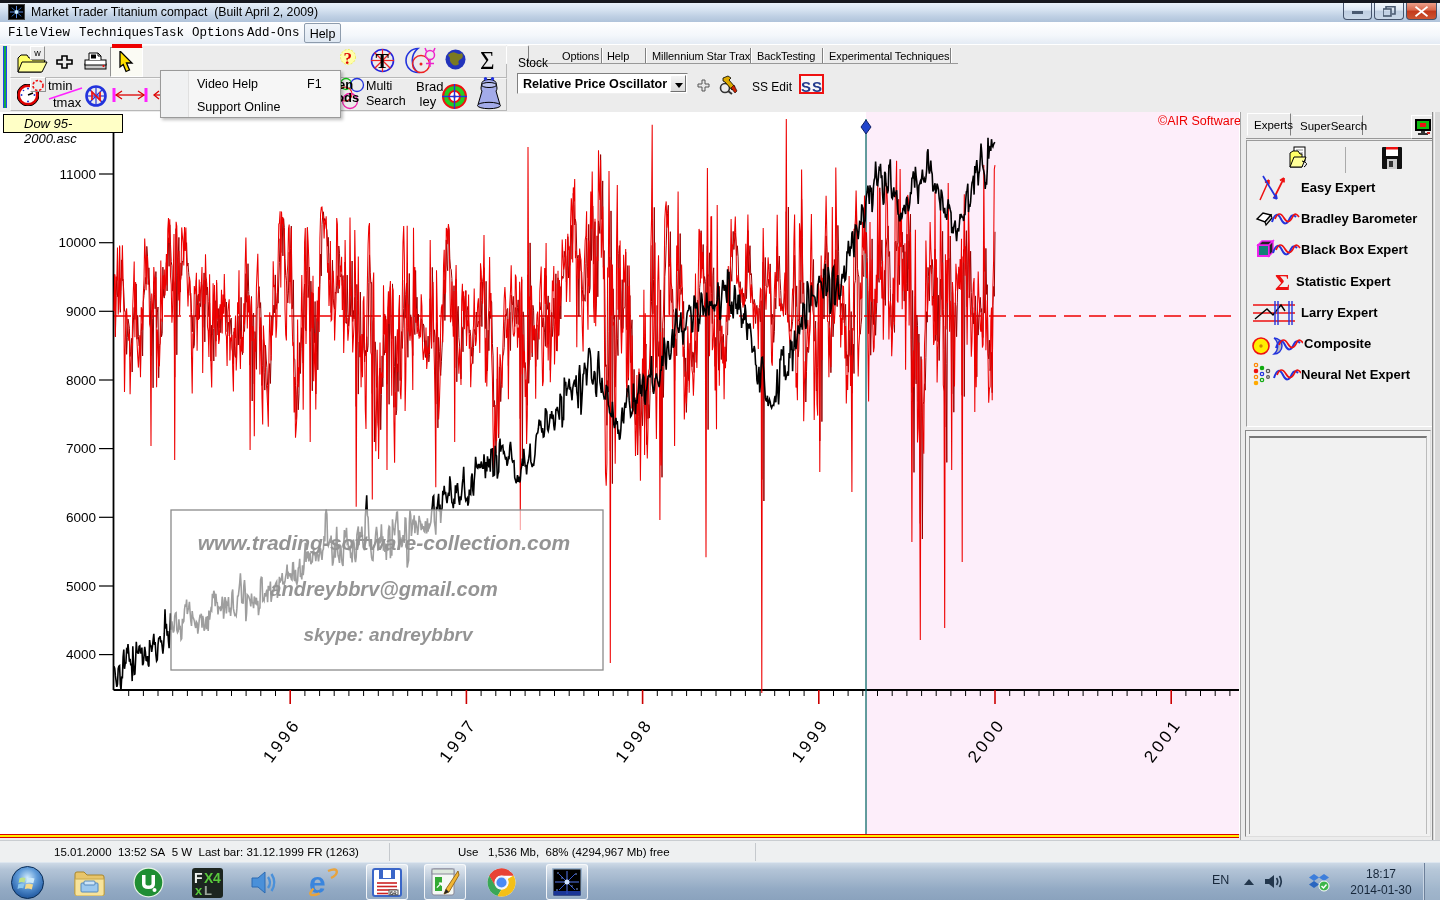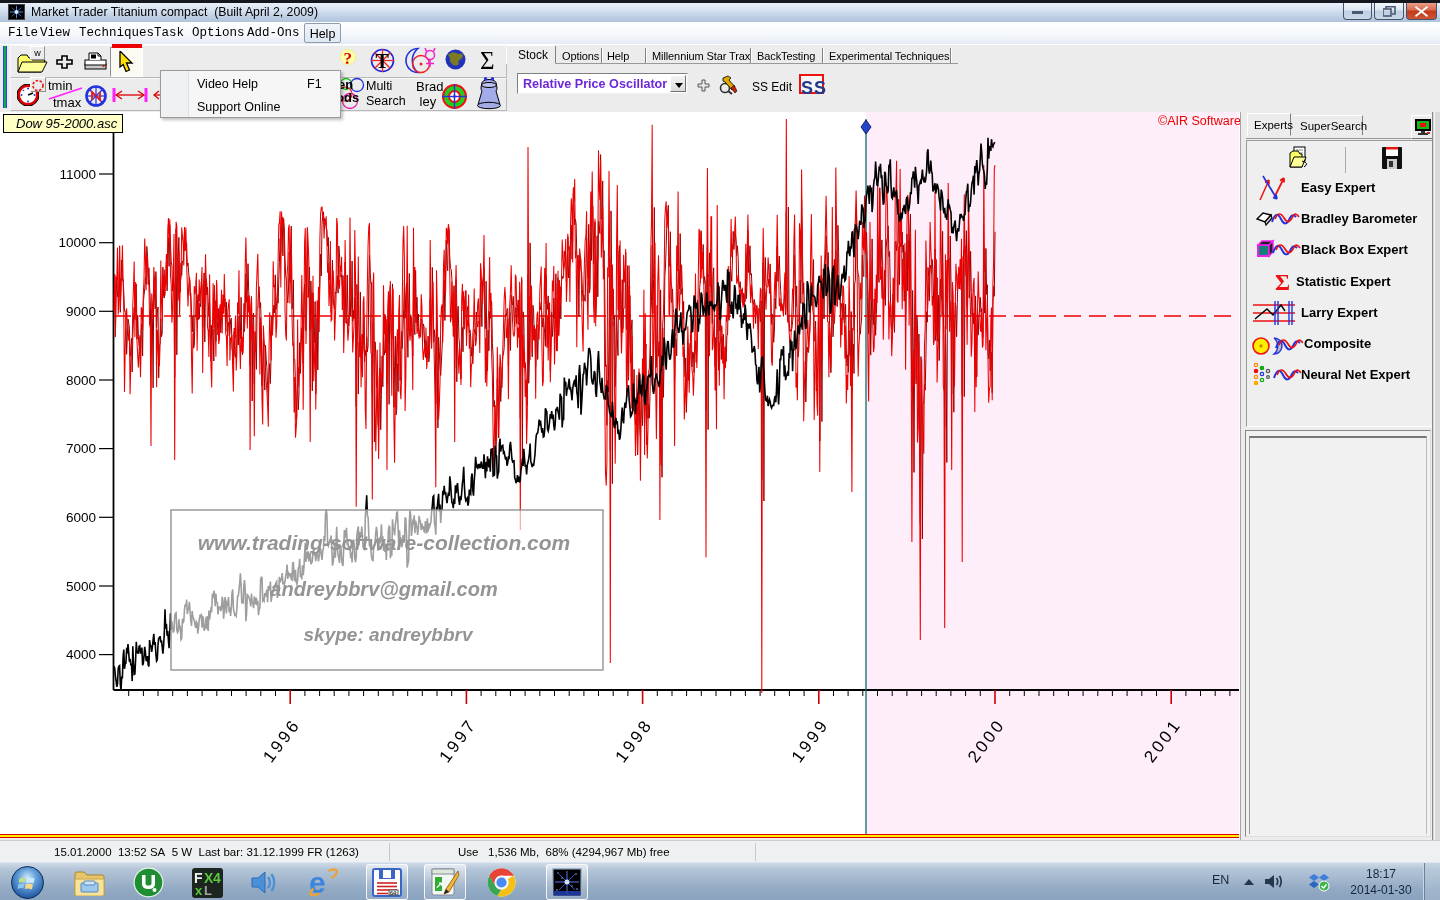--- a/index.html
+++ b/index.html
@@ -35,39 +35,39 @@
   border:1px solid; border-color:#f8f8f8 #b8b8b8 #b8b8b8 #f8f8f8; background:#ececec; }
 #grip { left:3px; top:46px; width:4px; height:62px; background:linear-gradient(90deg,#2244ee 0 1px,#11aa44 1px 3px,#2244ee 3px 4px); }
 .ticon { position:absolute; }
 .tbtn { position:absolute; border:1px solid; border-color:#ffffff #909090 #909090 #ffffff; background:#ececec; }
 #cursorbtn { left:110px; top:47px; width:33px; height:30px; background:#fbfbf4; border:1px solid; border-color:#909090 #ffffff #ffffff #909090; }
 #redbar { left:112px; top:44px; width:30px; height:4px; background:#ee0000; }
 .tlabel { position:absolute; font-size:12px; color:#000; line-height:11px; }
 .tab { position:absolute; top:50px; height:14px; font-size:11px; letter-spacing:-0.1px; color:#000; white-space:nowrap; }
 .tabsep { position:absolute; top:48px; height:16px; width:1px; background:#808080; box-shadow:1px 0 0 #fff; }
 #tabline { left:506px; top:63px; width:452px; height:1px; background:#999; }
-#stocktab { left:506px; top:45px; width:50px; height:19px; background:#ececec;
+#stocktab { left:506px; top:45px; width:23px; height:19px; background:#ececec;
   border:1px solid; border-color:#ffffff #808080 #ececec #ffffff; border-radius:2px 2px 0 0;
-  font-size:12px; padding:2px 0 0 11px; z-index:3; }
+  font-size:12px; padding:10px 0 0 11px; z-index:3; }
 
 #combo { left:517px; top:73px; width:171px; height:21px; background:#fff; border:1px solid; border-color:#808080 #f0f0f0 #f0f0f0 #808080; }
-#combo .ct { position:absolute; left:5px; top:3px; font-size:12.6px; font-weight:bold; color:#6d28d9; white-space:nowrap; }
+#combo .ct { position:absolute; left:5px; top:3px; font-size:12.6px; font-weight:bold; color:#000000; white-space:nowrap; }
 #combo .cb { position:absolute; right:1px; top:1px; width:16px; height:17px; background:linear-gradient(180deg,#f4f4f4,#dcdcdc);
   border:1px solid; border-color:#ffffff #707070 #707070 #ffffff; }
 #combo .cb:after { content:""; position:absolute; left:4px; top:7px; border:4px solid transparent; border-top:5px solid #000; }
 #ssbox { left:799px; top:74px; width:25px; height:20px; border:2px solid #ee1111; background:#f6f6f6;
-  font-size:18px; font-weight:bold; color:#223a8c; text-align:center; padding-top:2px; letter-spacing:1px; }
+  font-size:15px; font-weight:bold; color:#223a8c; text-align:center; padding-top:2px; letter-spacing:1px; }
 #ssedit { left:752px; top:80px; font-size:12px; color:#000; }
 #plusicon2 { left:697px; top:79px; }
 #hammer { left:719px; top:75px; }
 
 #chart { left:0; top:112px; width:1240px; height:722px; background:#fff; }
 #chartsvg { position:absolute; left:0; top:0; }
 #dowlabel { left:3px; top:114px; width:120px; height:19px; background:#ffffc6; border:1px solid #000;
-  font-style:italic; font-size:13px; padding:1px 0 0 12px; z-index:5; }
+  font-style:italic; font-size:13px; padding:1px 0 0 20px; z-index:5; }
 #redline1 { left:0; top:834px; width:1239px; height:4px; background:linear-gradient(180deg,#dd0000 0 1px,#ffee00 1px 3px,#dd0000 3px 4px); }
 
 #rpanel { left:1240px; top:112px; width:200px; height:728px; background:#ececec; border-left:1px solid #a5a5a5; }
 #rtab1 { position:absolute; left:6px; top:1px; width:44px; height:23px; background:#ececec;
   border:1px solid; border-color:#fff #808080 #ececec #fff; font-size:11.5px; padding:5px 0 0 6px; z-index:2; }
 #rtab2 { position:absolute; left:52px; top:3px; width:70px; height:20px; border-right:1px solid #808080; border-top:1px solid #fff;
   font-size:11.5px; padding:4px 0 0 7px; }
 #rtabline { position:absolute; left:5px; top:26px; width:187px; height:1px; background:#fff; border-top:1px solid #999; }
 #rframe { position:absolute; left:191px; top:0; width:9px; height:728px; background:#d9d9d9; border-left:1px solid #8a8a8a; }
 #rframe:before { content:""; position:absolute; left:1px; top:0; width:1px; height:728px; background:#f5f5f5; }

